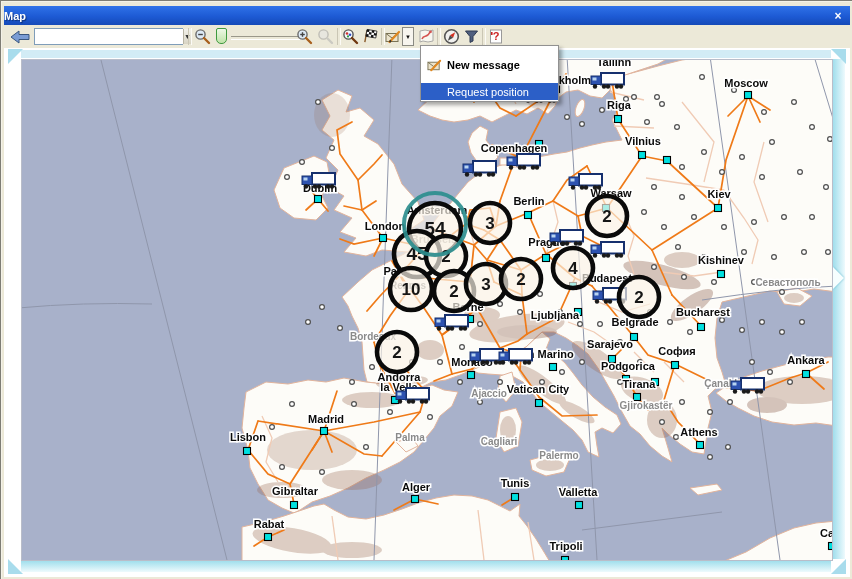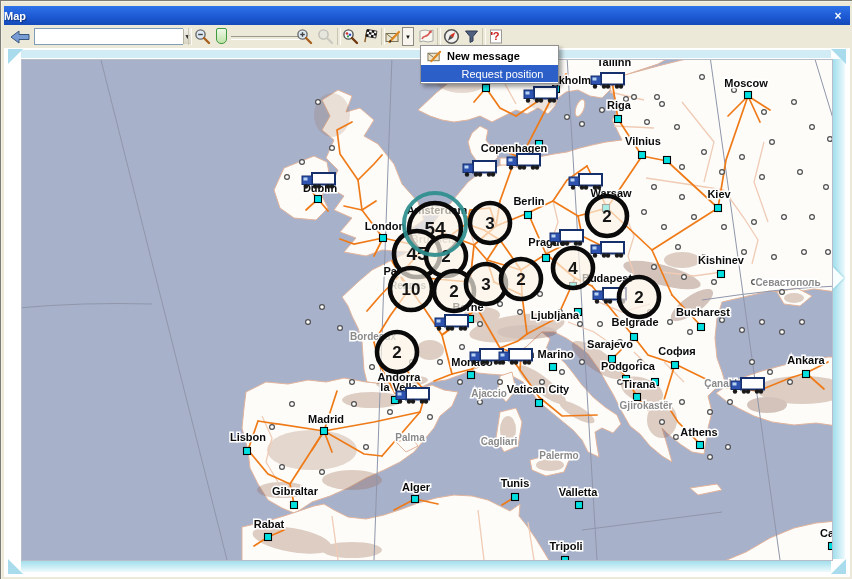--- a/index.html
+++ b/index.html
@@ -50,24 +50,24 @@
   
   text.cap{font-family:"Liberation Sans",sans-serif;font-size:11px;font-weight:bold;fill:#0a0a0a;
            stroke:#ffffff;stroke-width:3px;paint-order:stroke;text-anchor:middle;}
   text.town{font-family:"Liberation Sans",sans-serif;font-size:10px;font-weight:bold;fill:#8a8a8a;
             stroke:#ffffff;stroke-width:3px;paint-order:stroke;text-anchor:middle;}
   text.clnum{font-family:"Liberation Sans",sans-serif;font-weight:600;fill:#151515;text-anchor:middle;
              stroke:none;}
   
   .menu{position:absolute;left:419px;top:44px;width:137px;background:#fff;border:1px solid #919191;
         box-shadow:3px 3px 4px rgba(0,0,0,.35);z-index:60;padding:1px 0;}
-  .menu-item{display:flex;align-items:center;height:18px;font-size:11px;color:#000;}
+  .menu-item{display:flex;align-items:center;height:18px;font-size:11px;color:#000;margin-top:9px;}
   .menu-item .mi-icon{width:26px;display:flex;align-items:center;justify-content:center;}
   .menu-item.bold{font-weight:bold;}
-  .menu-item.hl{background:#2c5fc7;color:#fff;height:17px;justify-content:center;}
+  .menu-item.hl{background:#2c5fc7;color:#fff;height:17px;}
 </style>
 </head>
 <body>
 
 <div class="window">
 
   <div class="titlebar">
     <span class="title">Map</span>
     <span class="close-x">×</span>
   </div>

